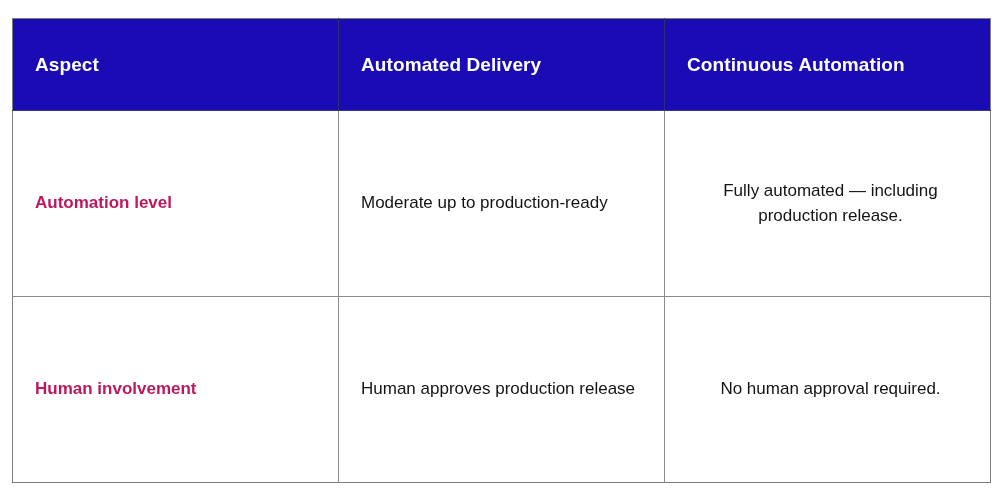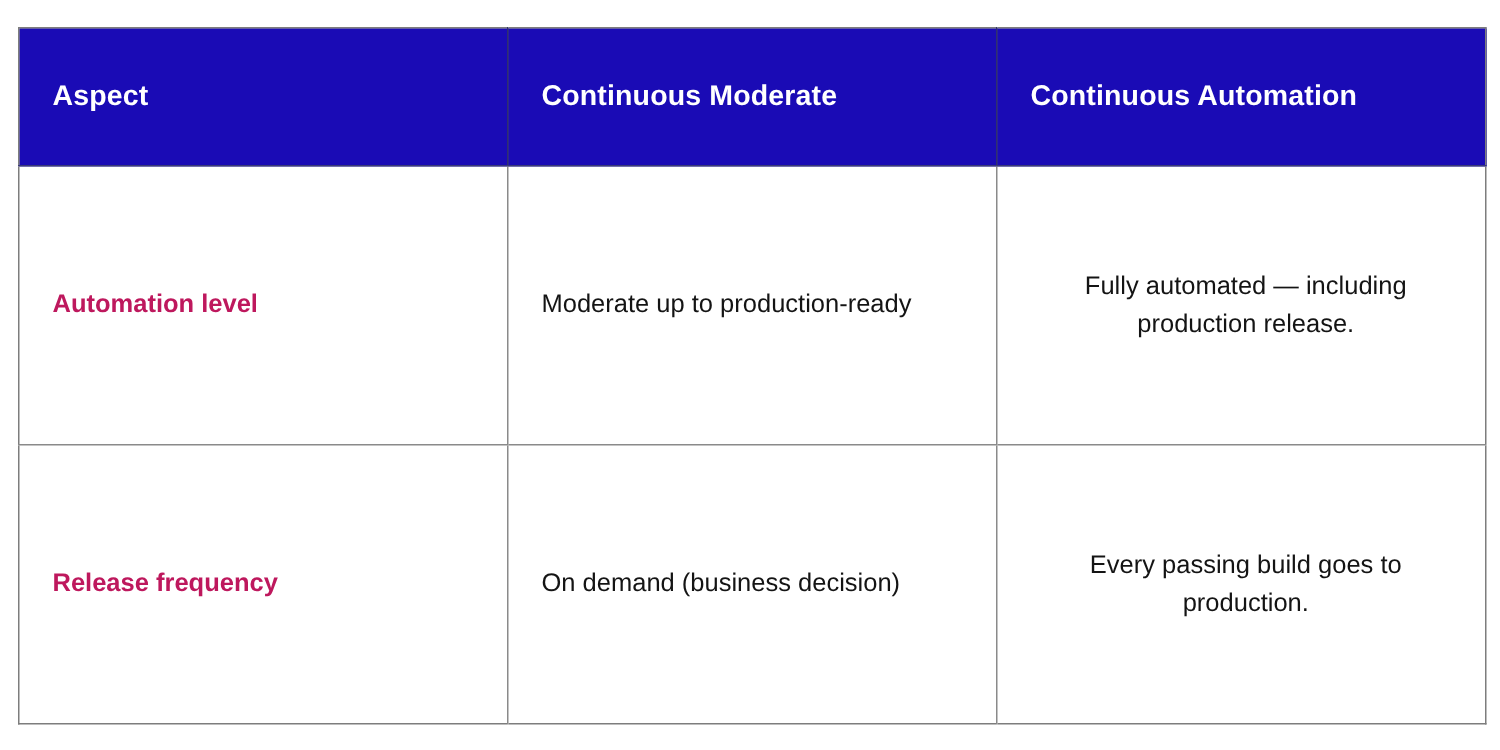--- a/index.html
+++ b/index.html
@@ -95,43 +95,43 @@
   <div class="table-wrap">
     <table class="cmp-table">
       <colgroup>
         <col class="c1">
         <col class="c2">
         <col class="c3">
       </colgroup>
       <thead>
         <tr class="head-row">
           <th>Aspect</th>
-          <th>Continuous Moderate</th>
+          <th>Automated Delivery</th>
           <th>Continuous Automation</th>
         </tr>
       </thead>
       <tbody>
         <tr>
           <td class="aspect-cell">
             <span class="cell-text">Automation level</span>
           </td>
           <td>
             <span class="cell-text">Moderate up to production-ready</span>
           </td>
           <td>
             <span class="cell-text">Fully automated — including production release.</span>
           </td>
         </tr>
         <tr>
           <td class="aspect-cell">
-            <span class="cell-text">Release frequency</span>
+            <span class="cell-text">Human involvement</span>
           </td>
           <td>
-            <span class="cell-text">On demand (business decision)</span>
+            <span class="cell-text">Human approves production release</span>
           </td>
           <td>
-            <span class="cell-text">Every passing build goes to production.</span>
+            <span class="cell-text">No human approval required.</span>
           </td>
         </tr>
       </tbody>
     </table>
   </div>
 </div>
 
 </body></html>

